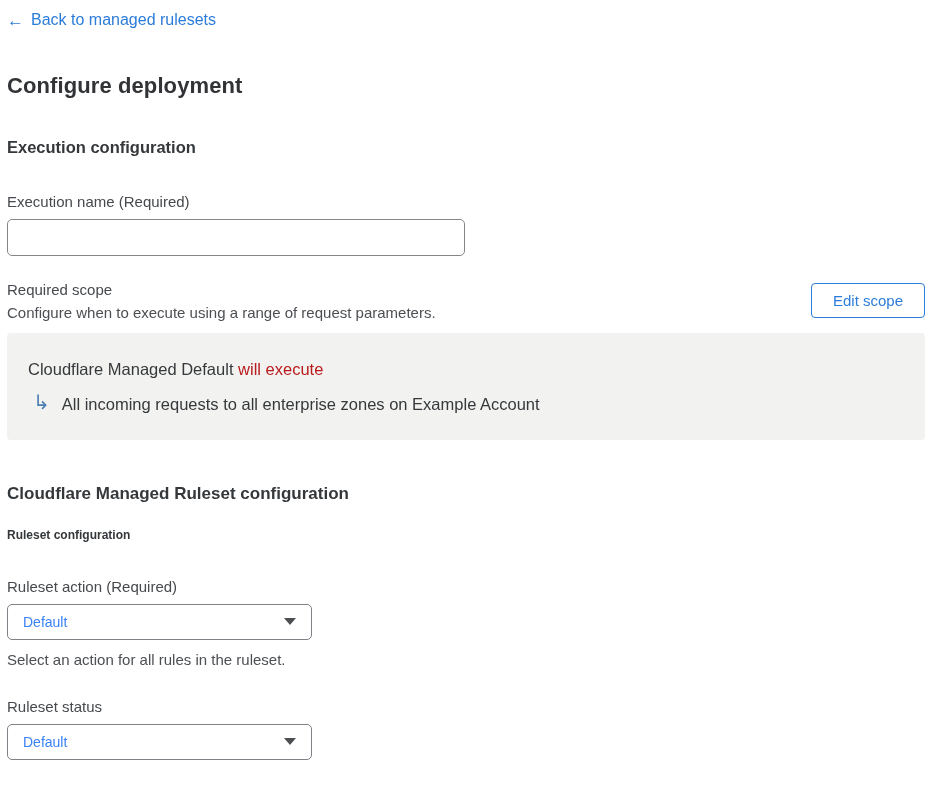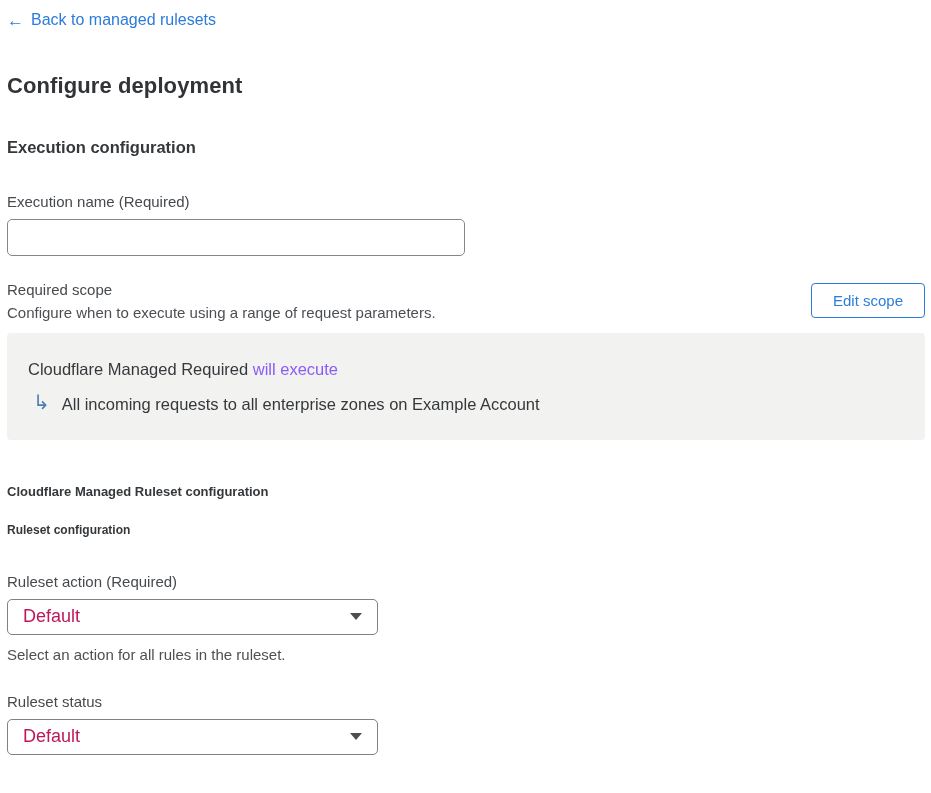--- a/index.html
+++ b/index.html
@@ -23,21 +23,21 @@
   .page-title {
     margin-top: 43px;
     font-size: 22px; font-weight: 600; color: #313336; letter-spacing: .1px;
   }
   .section-heading {
     margin-top: 39px;
     font-size: 16.5px; font-weight: 700; color: #35383b;
   }
   .big-heading {
     margin-top: 44px;
-    font-size: 13px; font-weight: 700; color: #35383b;
+    font-size: 17px; font-weight: 700; color: #35383b;
   }
   .sub-heading {
     margin-top: 24px;
     font-size: 12px; font-weight: 700; color: #35383b;
   }
 
   .field-label {
     margin-top: 36px;
     font-size: 15px; color: #46494d;
   }
@@ -74,41 +74,41 @@
   
   .summary-panel {
     margin-top: 12px;
     width: 918px;
     background: #f2f2f1;
     border-radius: 4px;
     padding: 27px 20px 26px 21px;
   }
   .summary-line1 { font-size: 16.5px; }
   .summary-line1 .ruleset-name { color: #36393b; }
-  .summary-line1 .suffix { color: #8b5cf6; }
+  .summary-line1 .suffix { color: #b91c1c; }
   .summary-line2 {
     margin-top: 13px;
     display: flex; align-items: flex-start; gap: 12px;
     padding-left: 5px;
   }
   .return-arrow {
     color: #4d7fb2; font-size: 20px; line-height: 20px;
     font-family: "DejaVu Sans", sans-serif;
   }
   .summary-detail { font-size: 16.5px; color: #36393b; padding-top: 3px; }
 
   
   .select-box {
     margin-top: 9px;
-    width: 371px; height: 36px;
+    width: 305px; height: 36px;
     border: 1px solid #7f8286; border-radius: 5px;
     background: #fff;
     display: flex; align-items: center; justify-content: space-between;
     padding: 0 15px;
-    font-size: 18px; color: #be185d;
+    font-size: 14px; color: #3b82f6;
     cursor: pointer;
   }
   .chevron {
     width: 0; height: 0;
     border-left: 6px solid transparent;
     border-right: 6px solid transparent;
     border-top: 7px solid #4c4f52;
   }
 
   .help-text {
@@ -137,21 +137,21 @@
   <div class="scope-row">
     <div>
       <div class="field-label" style="margin-top:0">Required scope</div>
       <div class="scope-desc">Configure when to execute using a range of request parameters.</div>
     </div>
     <button class="edit-scope-btn">Edit scope</button>
   </div>
 
   <div class="summary-panel">
     <div class="summary-line1">
-      <span class="ruleset-name">Cloudflare Managed Required</span><span class="suffix"> will execute</span>
+      <span class="ruleset-name">Cloudflare Managed Default</span><span class="suffix"> will execute</span>
     </div>
     <div class="summary-line2">
       <span class="return-arrow">↳</span>
       <span class="summary-detail">All incoming requests to all enterprise zones on Example Account</span>
     </div>
   </div>
 
   <h1 class="big-heading">Cloudflare Managed Ruleset configuration</h1>
 
   <h2 class="sub-heading">Ruleset configuration</h2>

